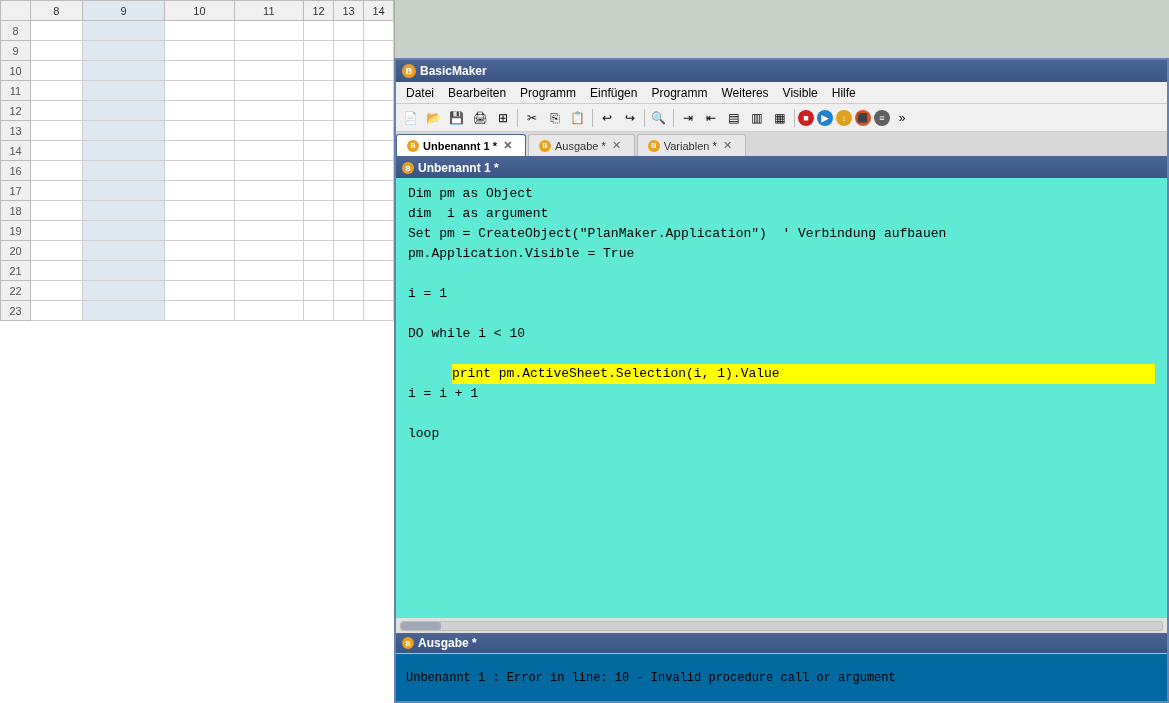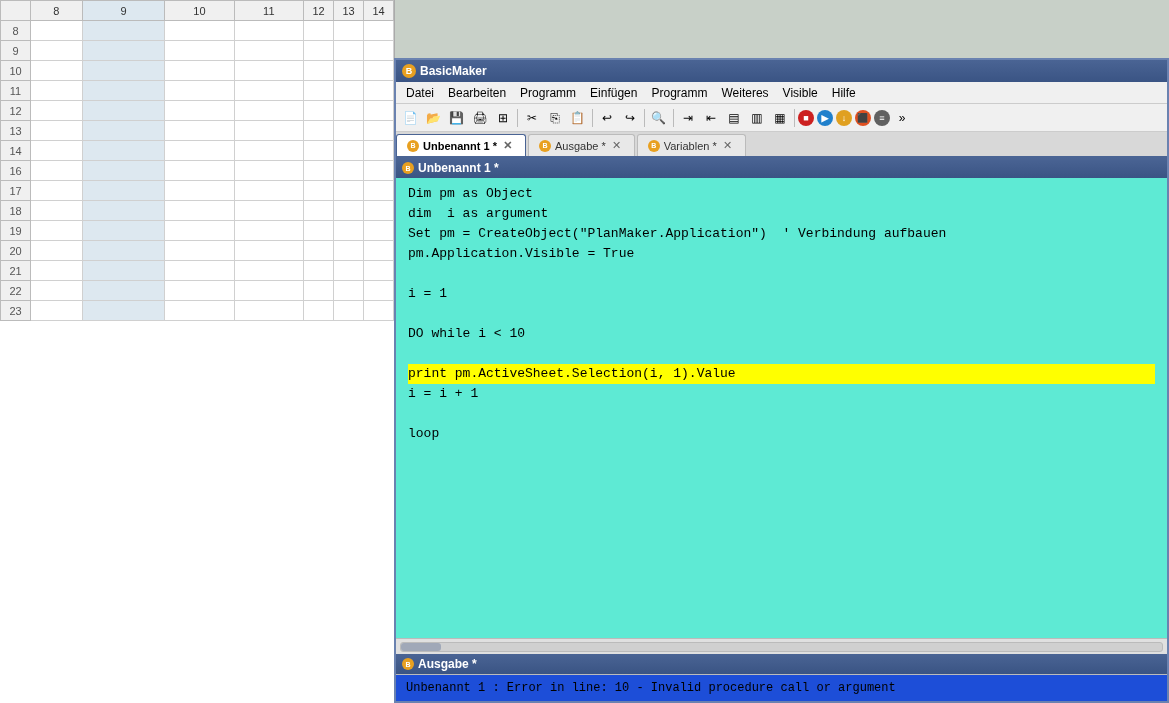--- a/index.html
+++ b/index.html
@@ -220,20 +220,21 @@
       line-height: 20px;
     }
 
     .code-line {
       min-height: 20px;
       white-space: pre;
     }
 
     .code-line.highlighted {
       background: #ffff00;
+      margin-left: 44px;
     }
 
     
     .h-scroll-area {
       height: 16px;
       background: #e0e0e0;
       border-top: 1px solid #bbb;
       display: flex;
       align-items: center;
       padding: 0 4px;
@@ -265,26 +266,26 @@
       padding: 3px 6px;
       font-size: 12px;
       font-weight: bold;
       display: flex;
       align-items: center;
       gap: 4px;
       height: 20px;
     }
 
     .output-area {
-      background: #1d4ed8;
+      background: #0369a1;
       padding: 4px 10px;
       font-family: 'Courier New', monospace;
       font-size: 12px;
       color: #000;
-      height: 27px;
+      height: 48px;
       border-top: 1px solid #bbb;
       display: flex;
       align-items: center;
     }
 
     
     .circle-icon {
       width: 16px;
       height: 16px;
       border-radius: 50%;

